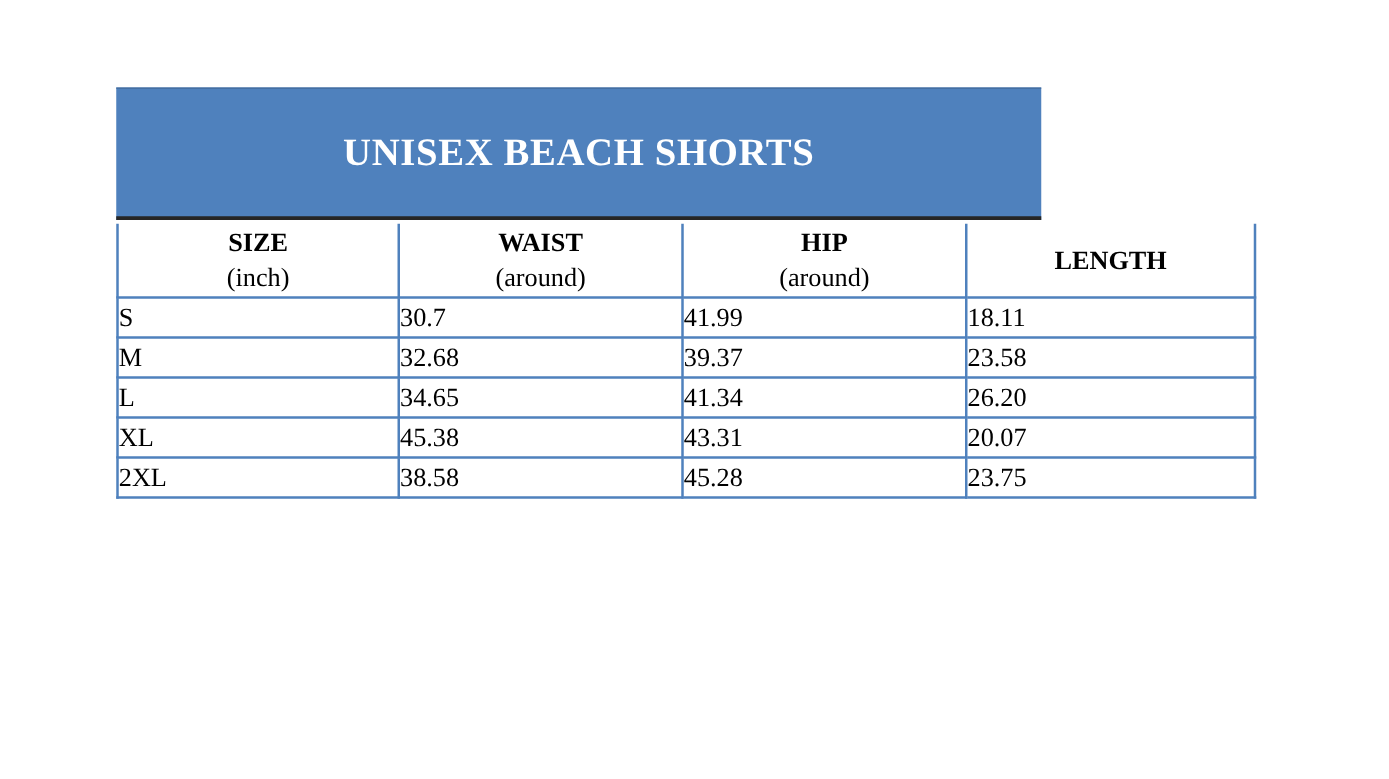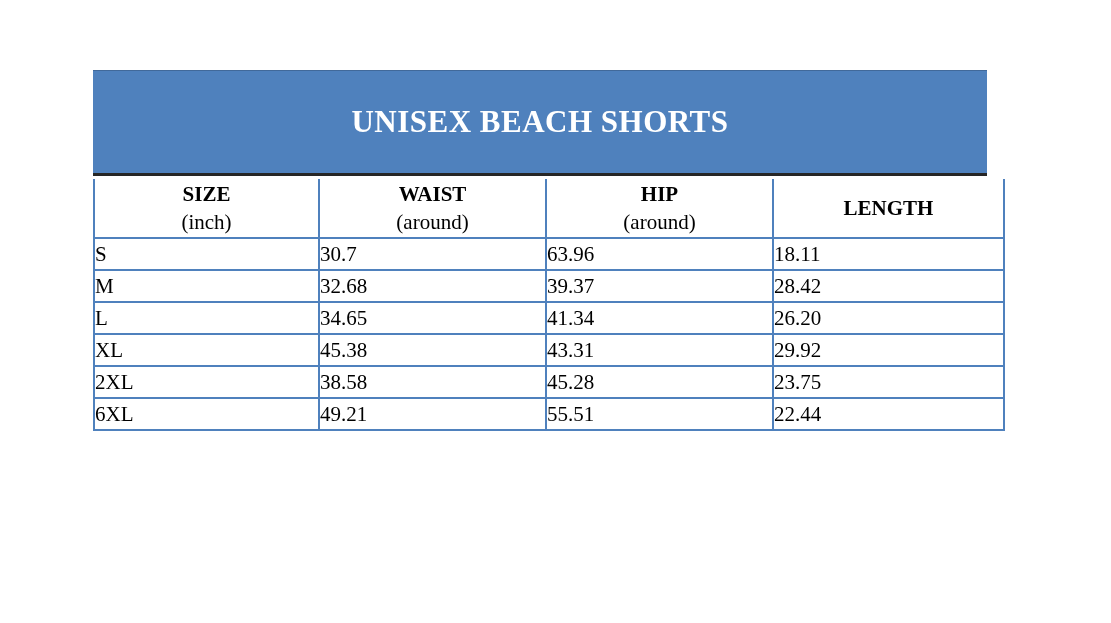--- a/index.html
+++ b/index.html
@@ -12,21 +12,21 @@
     height: 623px;
     position: relative;
     font-family: "Liberation Serif", "DejaVu Serif", serif;
     color: #000000;
     overflow: hidden;
   }
   .banner {
     position: absolute;
     left: 93px;
     top: 70px;
-    width: 894px;
+    width: 740px;
     height: 106px;
     background: #4f81bd;
     border-top: 1px solid #41699a;
     border-bottom: 3px solid #262626;
     display: flex;
     align-items: center;
     justify-content: center;
     box-sizing: border-box;
   }
   .banner-title {
@@ -93,47 +93,41 @@
         <span class="col-sub">(around)</span>
       </th>
       <th>
         <span class="col-label">LENGTH</span>
         <span class="col-sub"></span>
       </th>
     </tr>
     <tr class="data-row">
       <td>S</td>
       <td>30.7</td>
-      <td>63.96</td>
+      <td>41.99</td>
       <td>18.11</td>
     </tr>
     <tr class="data-row">
       <td>M</td>
       <td>32.68</td>
       <td>39.37</td>
-      <td>28.42</td>
+      <td>23.58</td>
     </tr>
     <tr class="data-row">
       <td>L</td>
       <td>34.65</td>
       <td>41.34</td>
       <td>26.20</td>
     </tr>
     <tr class="data-row">
       <td>XL</td>
       <td>45.38</td>
       <td>43.31</td>
-      <td>29.92</td>
+      <td>20.07</td>
     </tr>
     <tr class="data-row">
       <td>2XL</td>
       <td>38.58</td>
       <td>45.28</td>
       <td>23.75</td>
     </tr>
-    <tr class="data-row">
-      <td>6XL</td>
-      <td>49.21</td>
-      <td>55.51</td>
-      <td>22.44</td>
-    </tr>
   </tbody>
 </table>
 
 </body></html>

